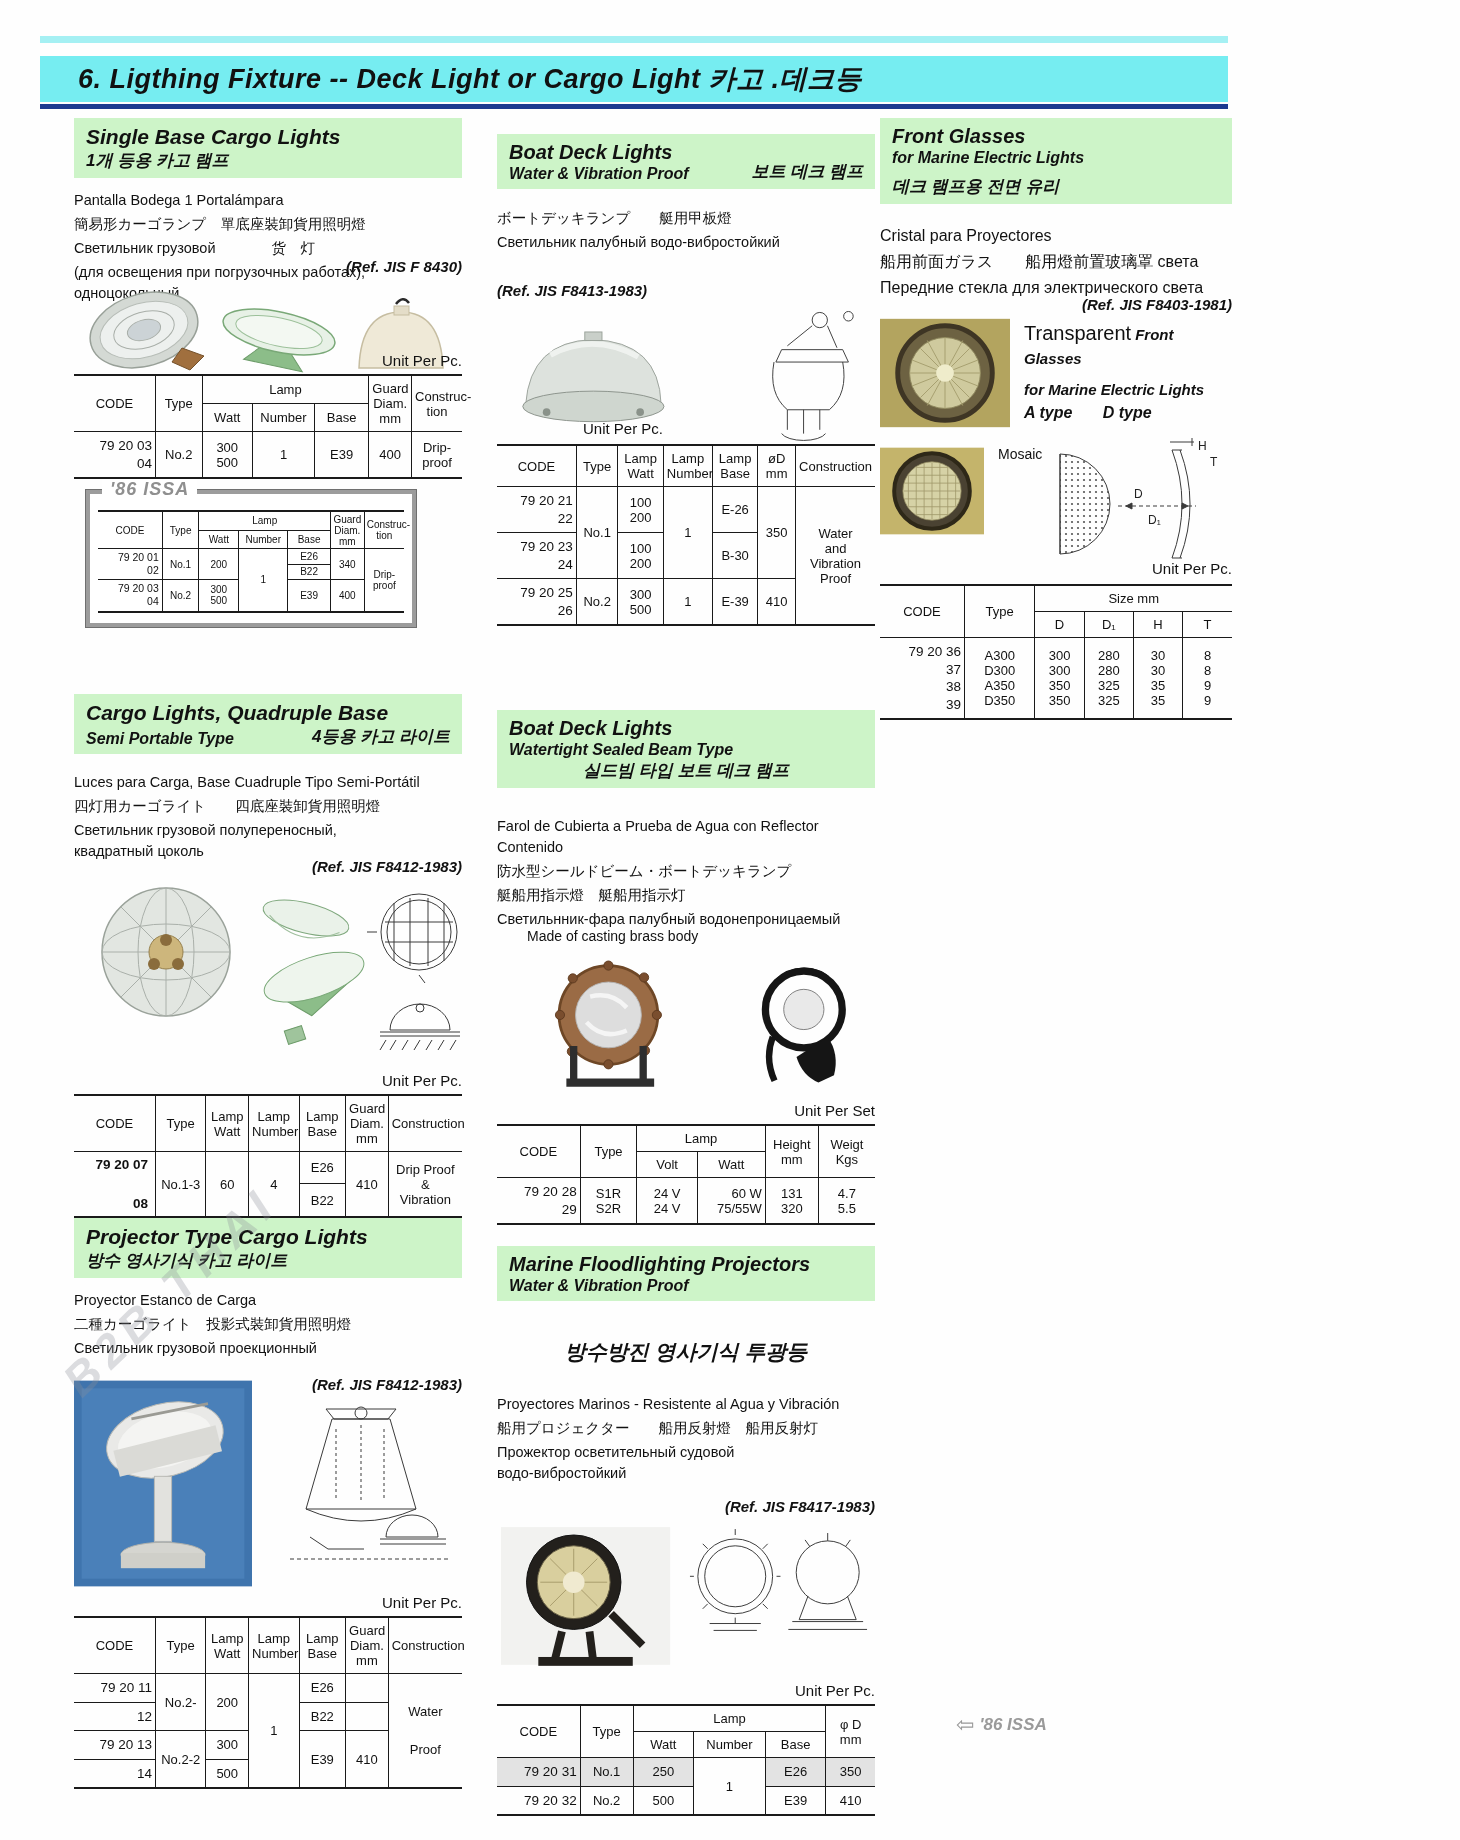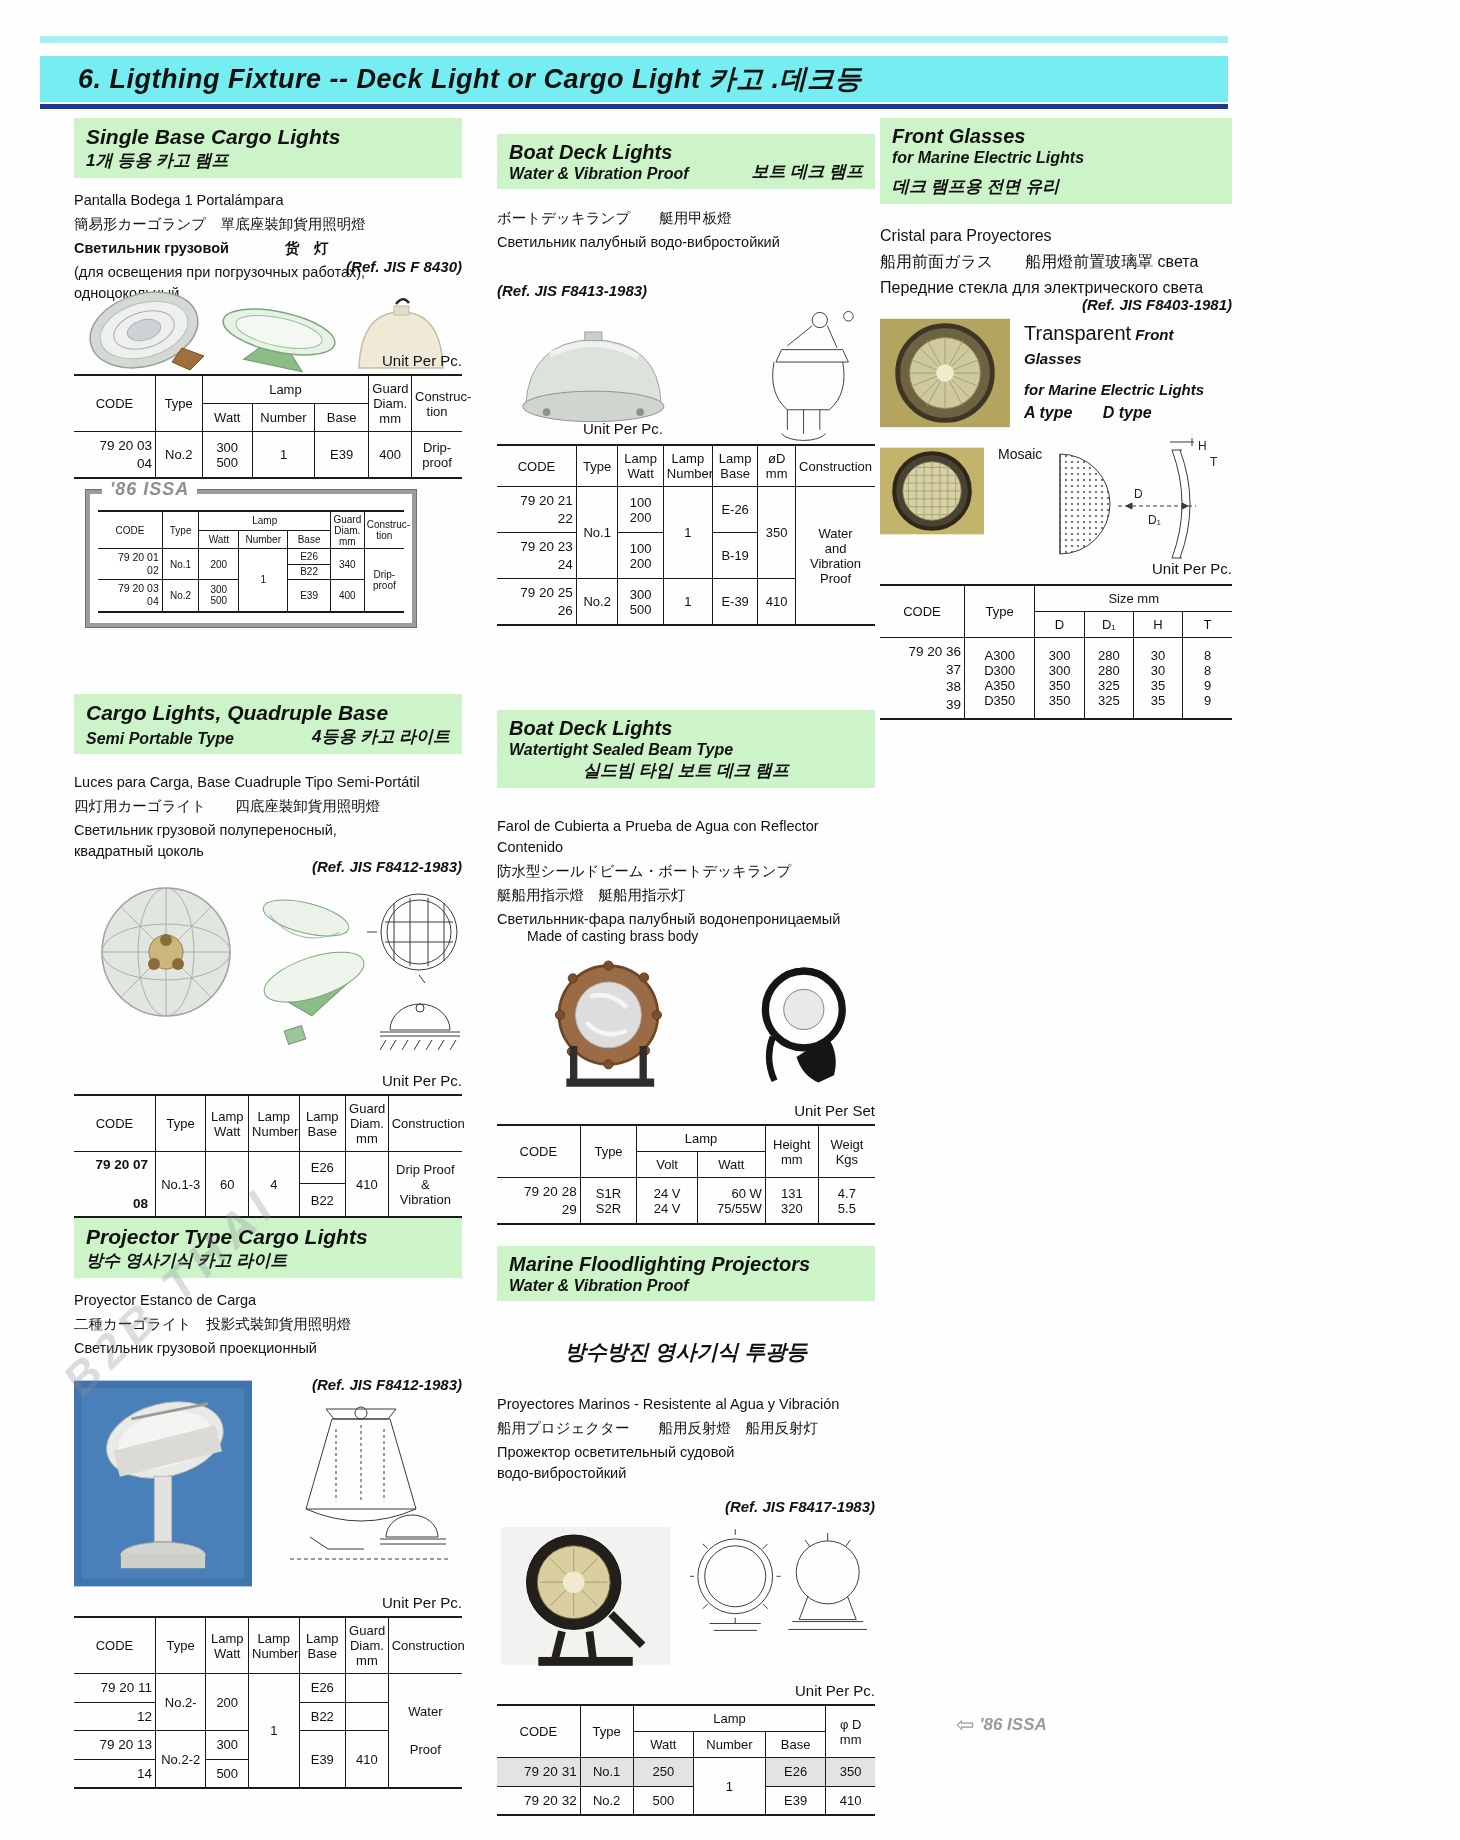--- a/index.html
+++ b/index.html
@@ -20,21 +20,21 @@
 
   .gbox { background:#cdf4c8; padding:7px 12px 6px; }
   .gtitle { font-style:italic; font-weight:bold; font-size:21px; line-height:1.15; }
   .gsub { font-style:italic; font-weight:bold; font-size:16px; line-height:1.2; }
   .gko { font-style:italic; font-weight:bold; font-size:17px; text-align:left; }
   .gko.center { text-align:center; }
   .boxrow { display:flex; justify-content:space-between; align-items:flex-end; }
 
   .desc { font-size:14.5px; line-height:1.45; }
   .desc > div { margin-bottom:3px; }
-  .split { display:flex;font-weight:bold; }
+  .split { display:flex; }
   .split span:last-child { margin-left:56px; }
   .pre { white-space:pre-line; }
   .ref { font-style:italic; font-weight:bold; font-size:15px; text-align:right; }
   .ref.left { text-align:left; }
   .unit { font-size:15px; text-align:right; }
   .unit.uleft { text-align:left; padding-left:86px; }
   .bi { font-style:italic; font-weight:bold; }
 
   table.cat { border-collapse:collapse; width:100%; text-align:center; font-size:13px; table-layout:fixed; }
   .cat th, .cat td { border:1.3px solid #1a1a1a; padding:5px 3px; font-weight:normal; vertical-align:middle; }
@@ -509,21 +509,21 @@
             <td rowspan="3" class="pre er">Water
 and
 Vibration
 Proof</td>
           </tr>
           <tr>
             <td class="code pre el">79 20 23
 24</td>
             <td class="pre">100
 200</td>
-            <td>B-19</td>
+            <td>B-30</td>
           </tr>
           <tr>
             <td class="code pre el">79 20 25
 26</td>
             <td>No.2</td>
             <td class="pre">300
 500</td>
             <td>1</td>
             <td>E-39</td>
             <td>410</td>

